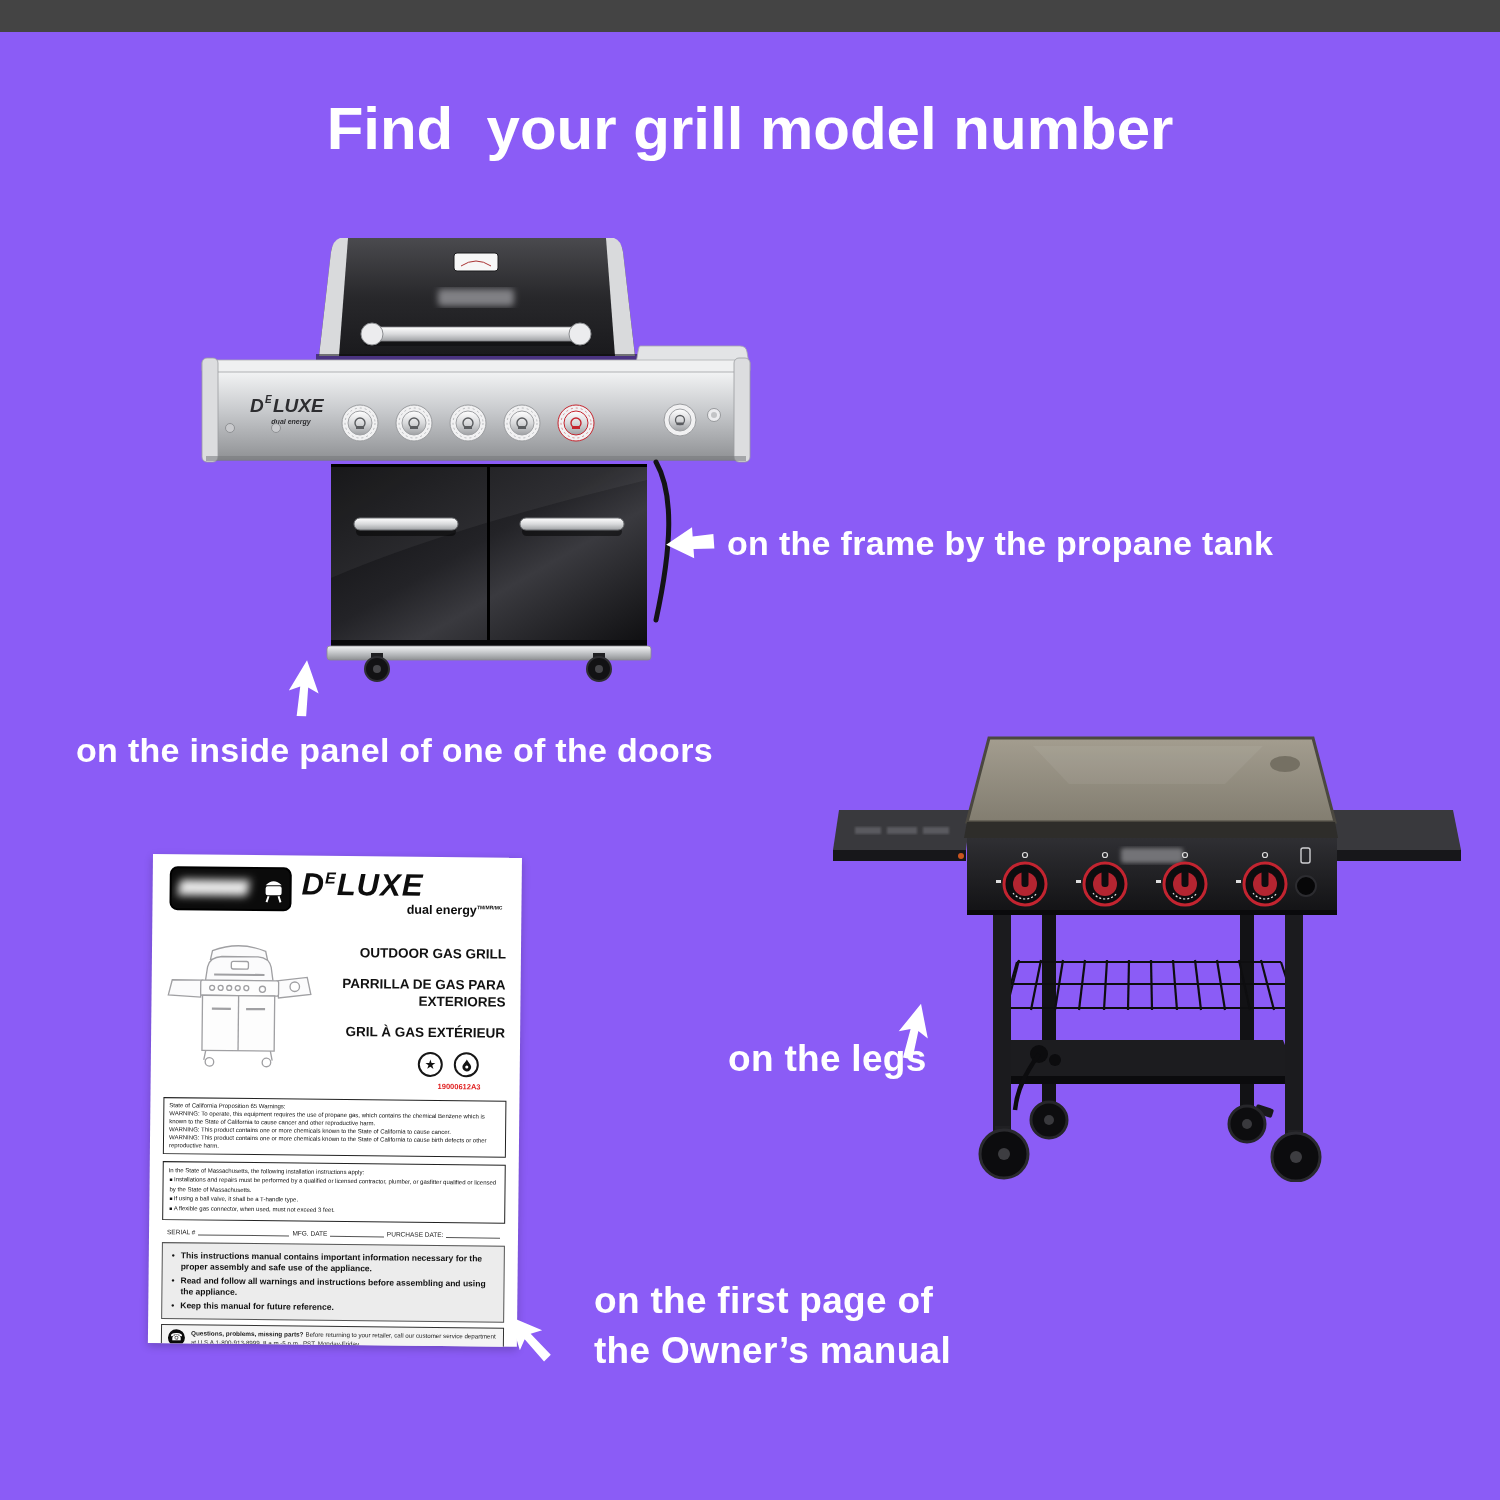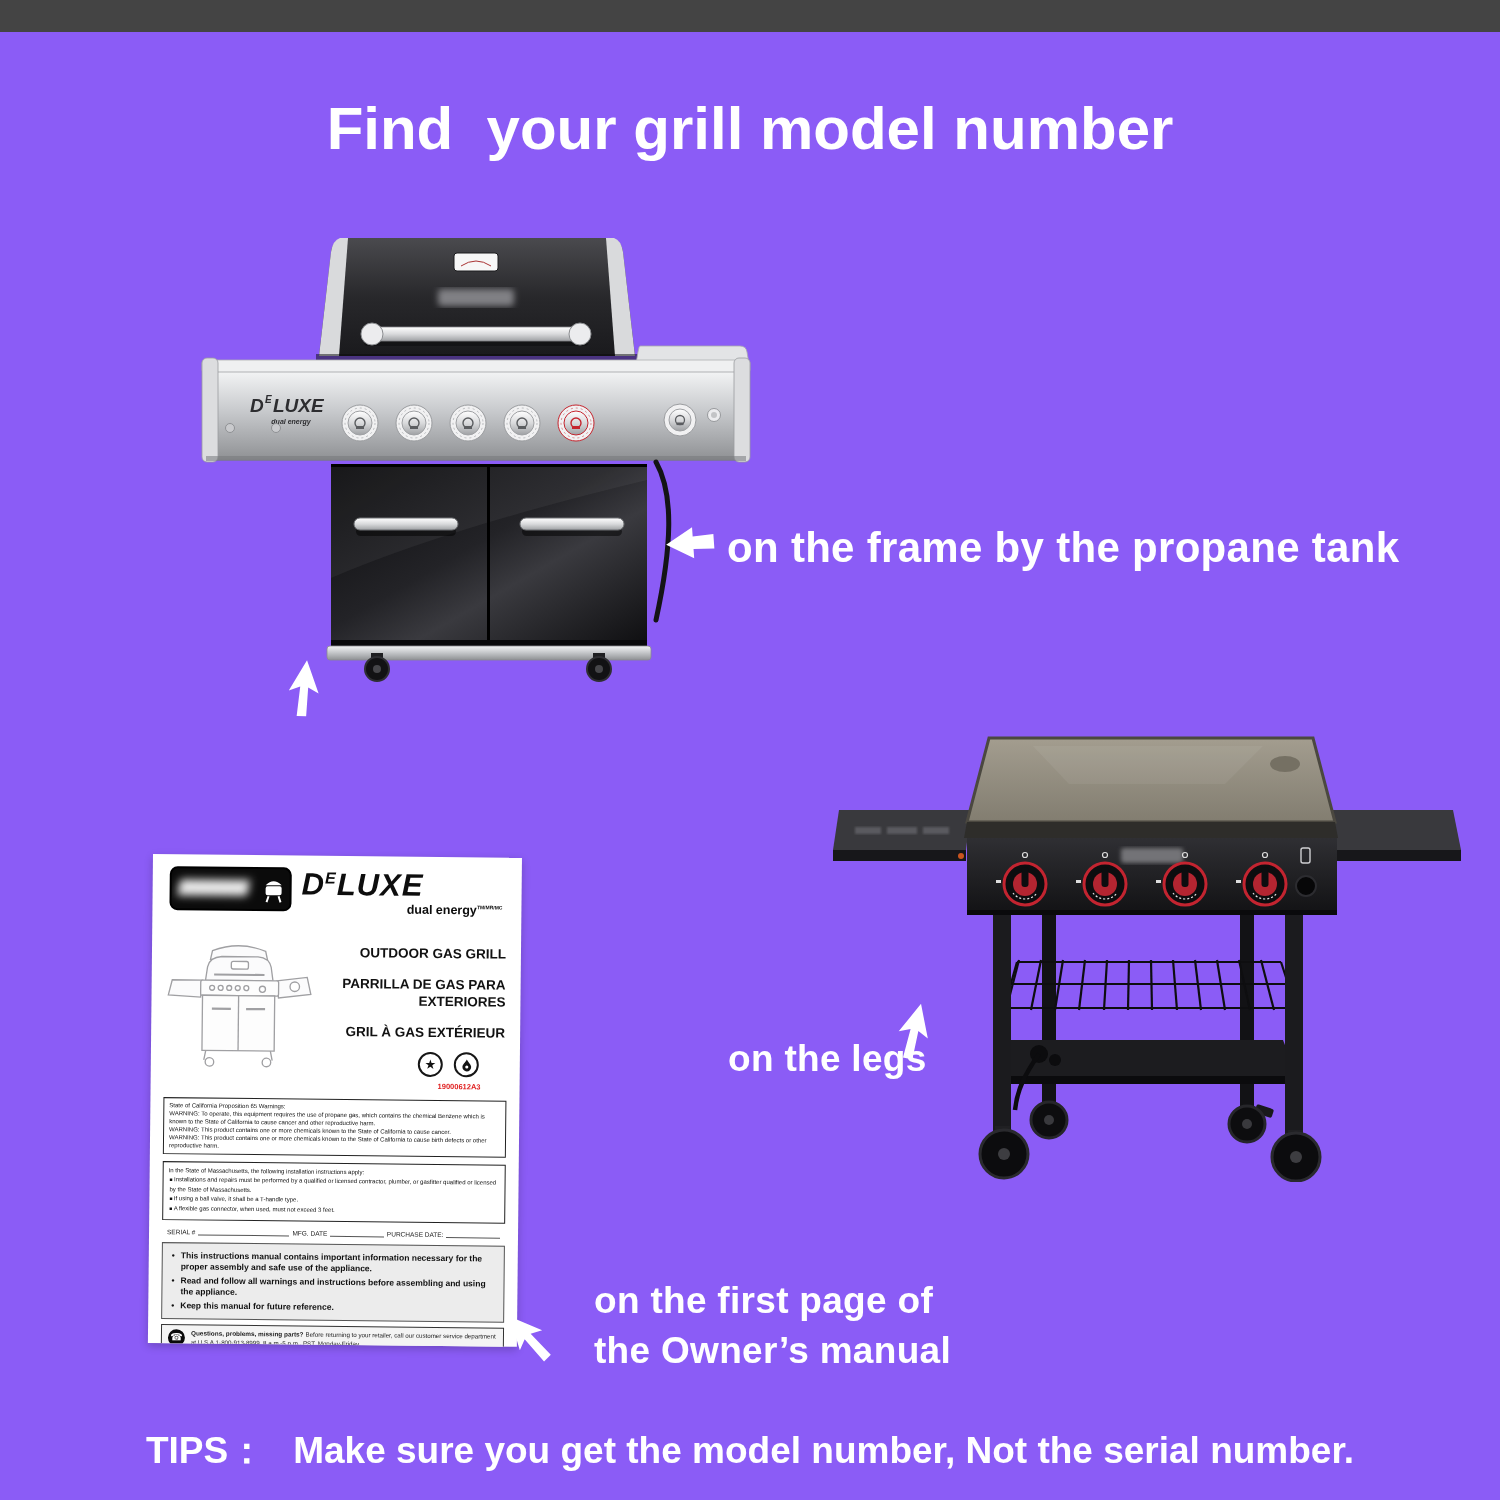--- a/index.html
+++ b/index.html
@@ -8,21 +8,21 @@
     background:#8b5cf6;
     font-family:"Liberation Sans", sans-serif;
     margin-top:32px;
   }
   .title{
     position:absolute;top:62px;left:0;width:100%;margin:0;
     text-align:center;color:#fff;font-size:60px;font-weight:bold;
     white-space:pre;letter-spacing:0px;
   }
   .label{
-    position:absolute;color:#fff;font-weight:bold;font-size:42px;
+    position:absolute;color:#fff;font-weight:bold;font-size:34px;
     white-space:nowrap;letter-spacing:.3px;
   }
   .label-frame{left:727px;top:492px;}
   .label-doors{left:76px;top:699px;}
   .label-legs{left:728px;top:1006px;font-size:37px;text-align:right;}
   .label-fp1{left:594px;top:1248px;font-size:37px;}
   .label-fp2{left:594px;top:1298px;font-size:37px;}
   .tips{
     position:absolute;top:1394px;left:0;width:100%;text-align:center;
     color:#fff;font-weight:bold;font-size:37px;white-space:nowrap;
@@ -231,20 +231,21 @@
   </svg>
 
   <svg class="arrow arrow-left" viewBox="0 0 50 36">
     <path d="M2 18 L28 3 L28 12 L48 11 L48 25 L28 24 L28 33 Z"></path>
   </svg>
   <div class="label label-frame">on the frame by the propane tank</div>
 
   <svg class="arrow arrow-up-doors" viewBox="0 0 34 60">
     <path d="M17 1 L32 33 L21 28 L22 57 L12.5 57.5 L13 28 L2 33 Z"></path>
   </svg>
+  <div class="label label-doors">on the inside panel of one of the doors</div>
 
   <svg class="griddle" viewBox="0 0 628 458">
     <defs>
       <linearGradient id="gpanel" x1="0" y1="0" x2="0" y2="1">
         <stop offset="0" stop-color="#2f2f33"></stop>
           <stop offset="1" stop-color="#121214"></stop>
       </linearGradient>
       <linearGradient id="gsurf" x1="0" y1="0" x2="0" y2="1">
         <stop offset="0" stop-color="#a39d8f"></stop>
           <stop offset="1" stop-color="#827d70"></stop>
@@ -468,17 +469,14 @@
     </div>
 
   </div>
 
   <svg class="arrow arrow-diag" viewBox="0 0 34 60">
     <path d="M17 1 L32 33 L21 28 L22 57 L12.5 57.5 L13 28 L2 33 Z"></path>
   </svg>
   <div class="label label-fp2">the Owner’s manual</div>
   <div class="label label-fp1">on the first page of</div>
 
-  <div class="tips">
-    <span class="tips-label">TIPS：</span><span>Make sure you get the model number, Not the serial number.</span>
-  </div>
 
 </div>
 
 </body></html>

